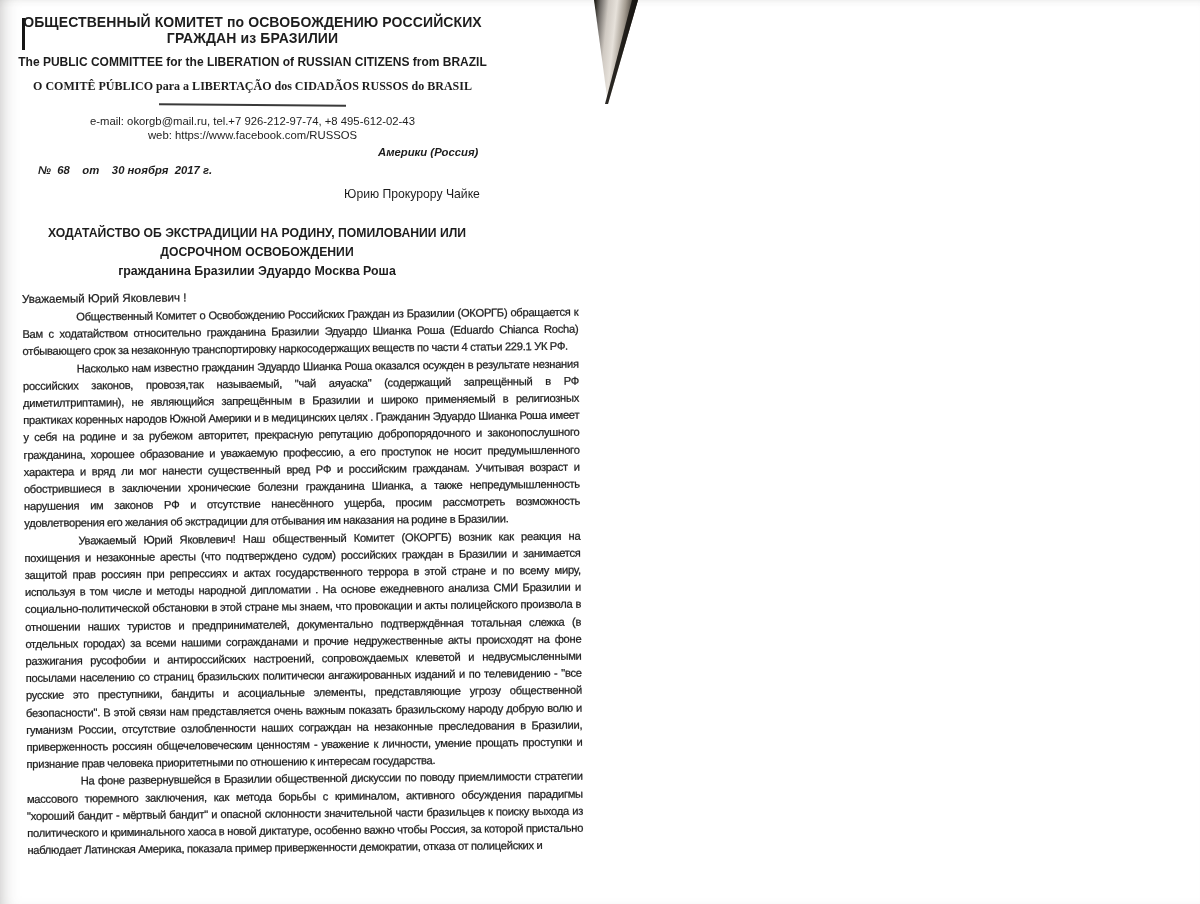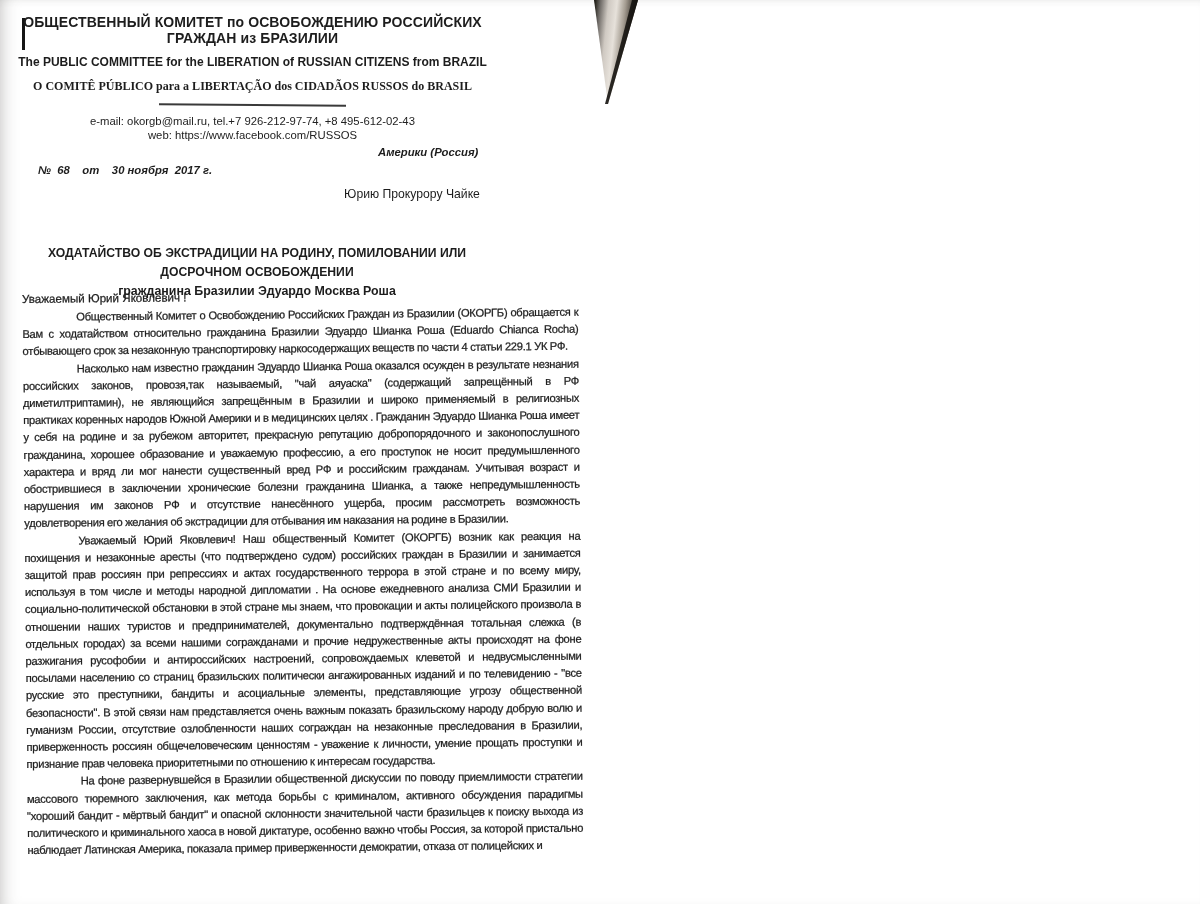--- a/index.html
+++ b/index.html
@@ -22,21 +22,21 @@
   .letterhead{position:absolute;left:0;top:14px;width:505px;text-align:center;}
   .lh-ru{font-size:14px;font-weight:700;letter-spacing:.1px;}
   .lh-en{font-size:12px;font-weight:700;margin-top:9px;}
   .lh-pt{font-size:12px;font-weight:700;margin-top:10px;font-family:Liberation Serif, serif;}
   .lh-rule{width:187px;height:2px;background:#3a3a3a;margin:10px auto 8px auto;transform:rotate(.5deg);}
   .lh-addr{font-size:11.3px;line-height:14px;color:#222;}
   .ref-row{position:absolute;left:0;top:146px;width:600px;font-size:11.3px;font-weight:700;font-style:italic;}
   .ref-no{position:absolute;left:38px;top:7px;white-space:pre;margin-top:11px;}
   .ref-city{position:absolute;left:378px;top:0;}
   .addressee{position:absolute;left:337px;top:186px;width:150px;text-align:center;font-size:12.2px;line-height:17px;}
-  .subject{position:absolute;left:18px;top:224px;width:478px;text-align:center;font-weight:700;font-size:12.2px;line-height:19px;margin-top:20px;}
+  .subject{position:absolute;left:18px;top:224px;width:478px;text-align:center;font-weight:700;font-size:12.2px;line-height:19px;}
   .subject .s2{font-size:12.4px;}
 
   
   .body-left{position:absolute;left:22px;top:292px;width:556px;transform:rotate(-0.55deg);transform-origin:0 0;}
   p.para{margin:0;text-align:justify;font-size:11.2px;letter-spacing:-0.28px;word-spacing:-0.2px;
          -webkit-text-stroke:0.25px #222;}
   .body-left p.para{line-height:17.2px;}
   .indent{text-indent:54px;}
   .gap{margin-top:14px;}
   .salutation{margin:0 0 4px 0;font-size:11.6px;-webkit-text-stroke:0.25px #222;}

